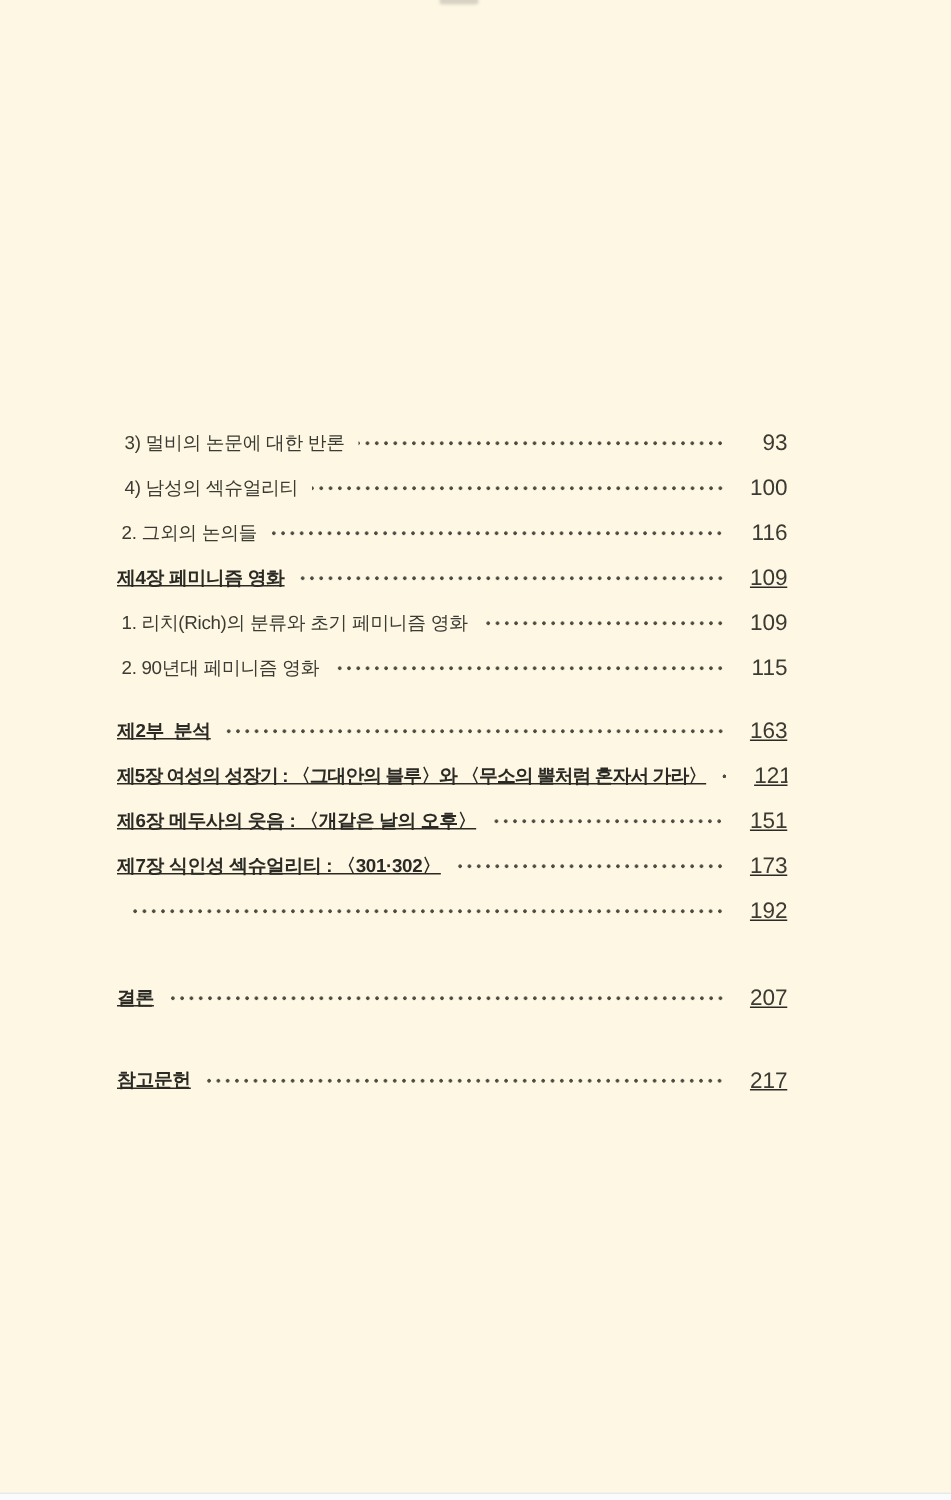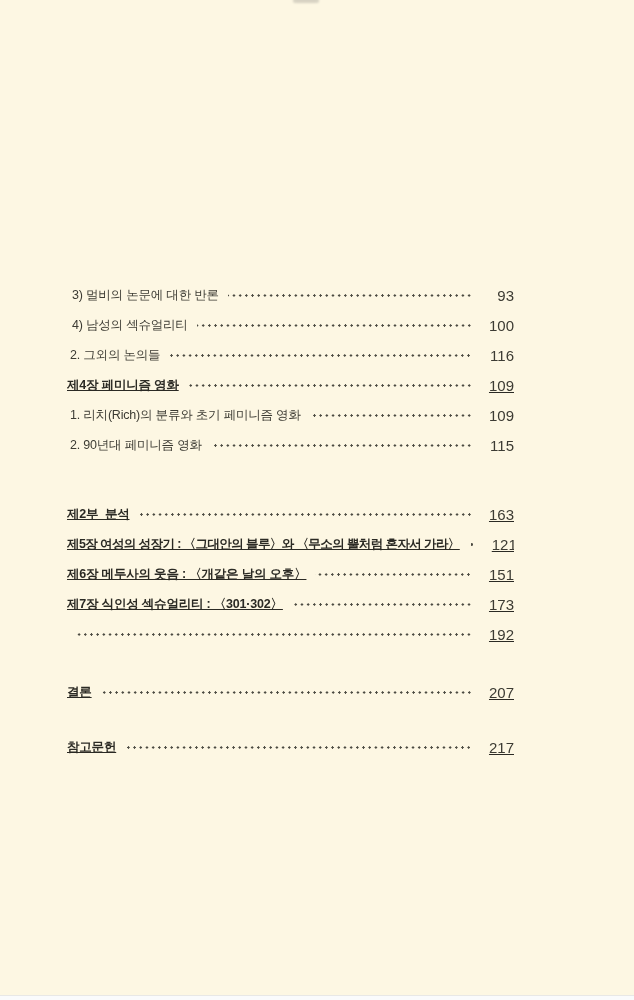--- a/index.html
+++ b/index.html
@@ -38,21 +38,21 @@
     position: absolute;
     left: 0;
     bottom: 0;
     width: 634px;
     height: 5px;
     background: #fafbfc;
     border-top: 1px solid #e8e8e6;
   }
   .toc {
     position: absolute;
-    left: 67px;
+    left: 78px;
     top: 280px;
     width: 447px;
   }
   .toc-line {
     display: flex;
     align-items: center;
     height: 30px;
     overflow: hidden;
     color: var(--ink, #3C3B33);
     font-size: 12.5px;
@@ -63,21 +63,21 @@
     color: var(--ink-bold, #2B2A24);
     text-decoration: underline;
   }
   .toc-title {
     white-space: pre;
     flex: 0 0 auto;
   }
   .toc-line.tight .toc-title { letter-spacing: -0.6px; }
   .ind1 { padding-left: 3px; }
   .ind2 { padding-left: 5px; }
-  .gap-a { margin-top: 39px; }
+  .gap-a { margin-top: 12px; }
   .gap-b { margin-top: 28px; }
   .gap-c { margin-top: 25px; }
   .leader {
     flex: 1 1 auto;
     min-width: 6px;
     height: 5px;
     margin: 1px 10px 0 9px;
     align-self: center;
     background-image: radial-gradient(circle at 50% 50%, var(--leader-dot, #4C4B42) 1.05px, rgba(0,0,0,0) 1.35px);
     background-size: 6.2px 5px;

